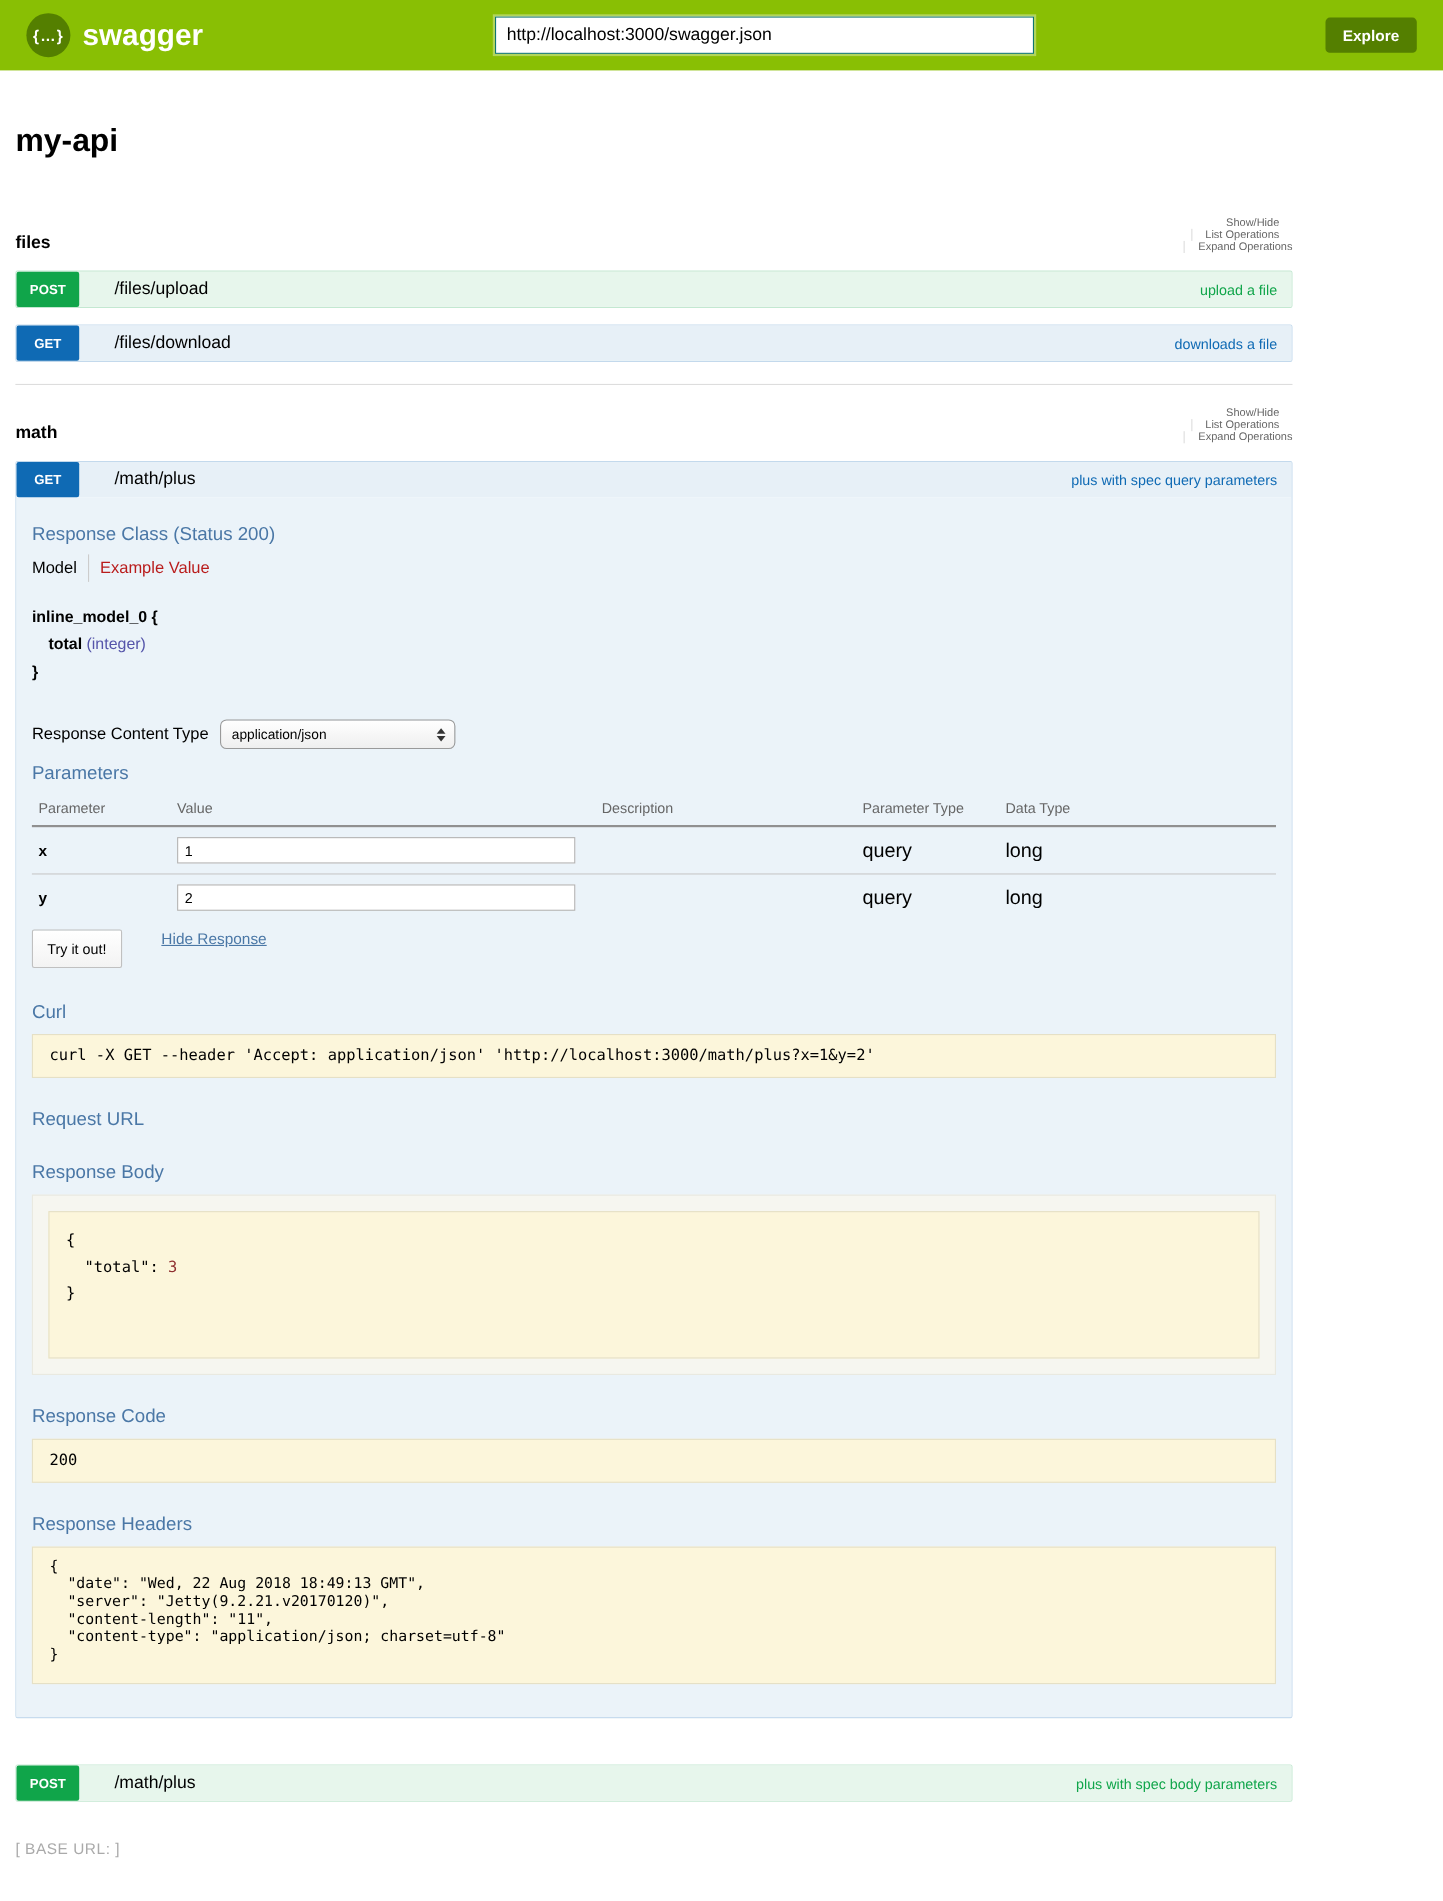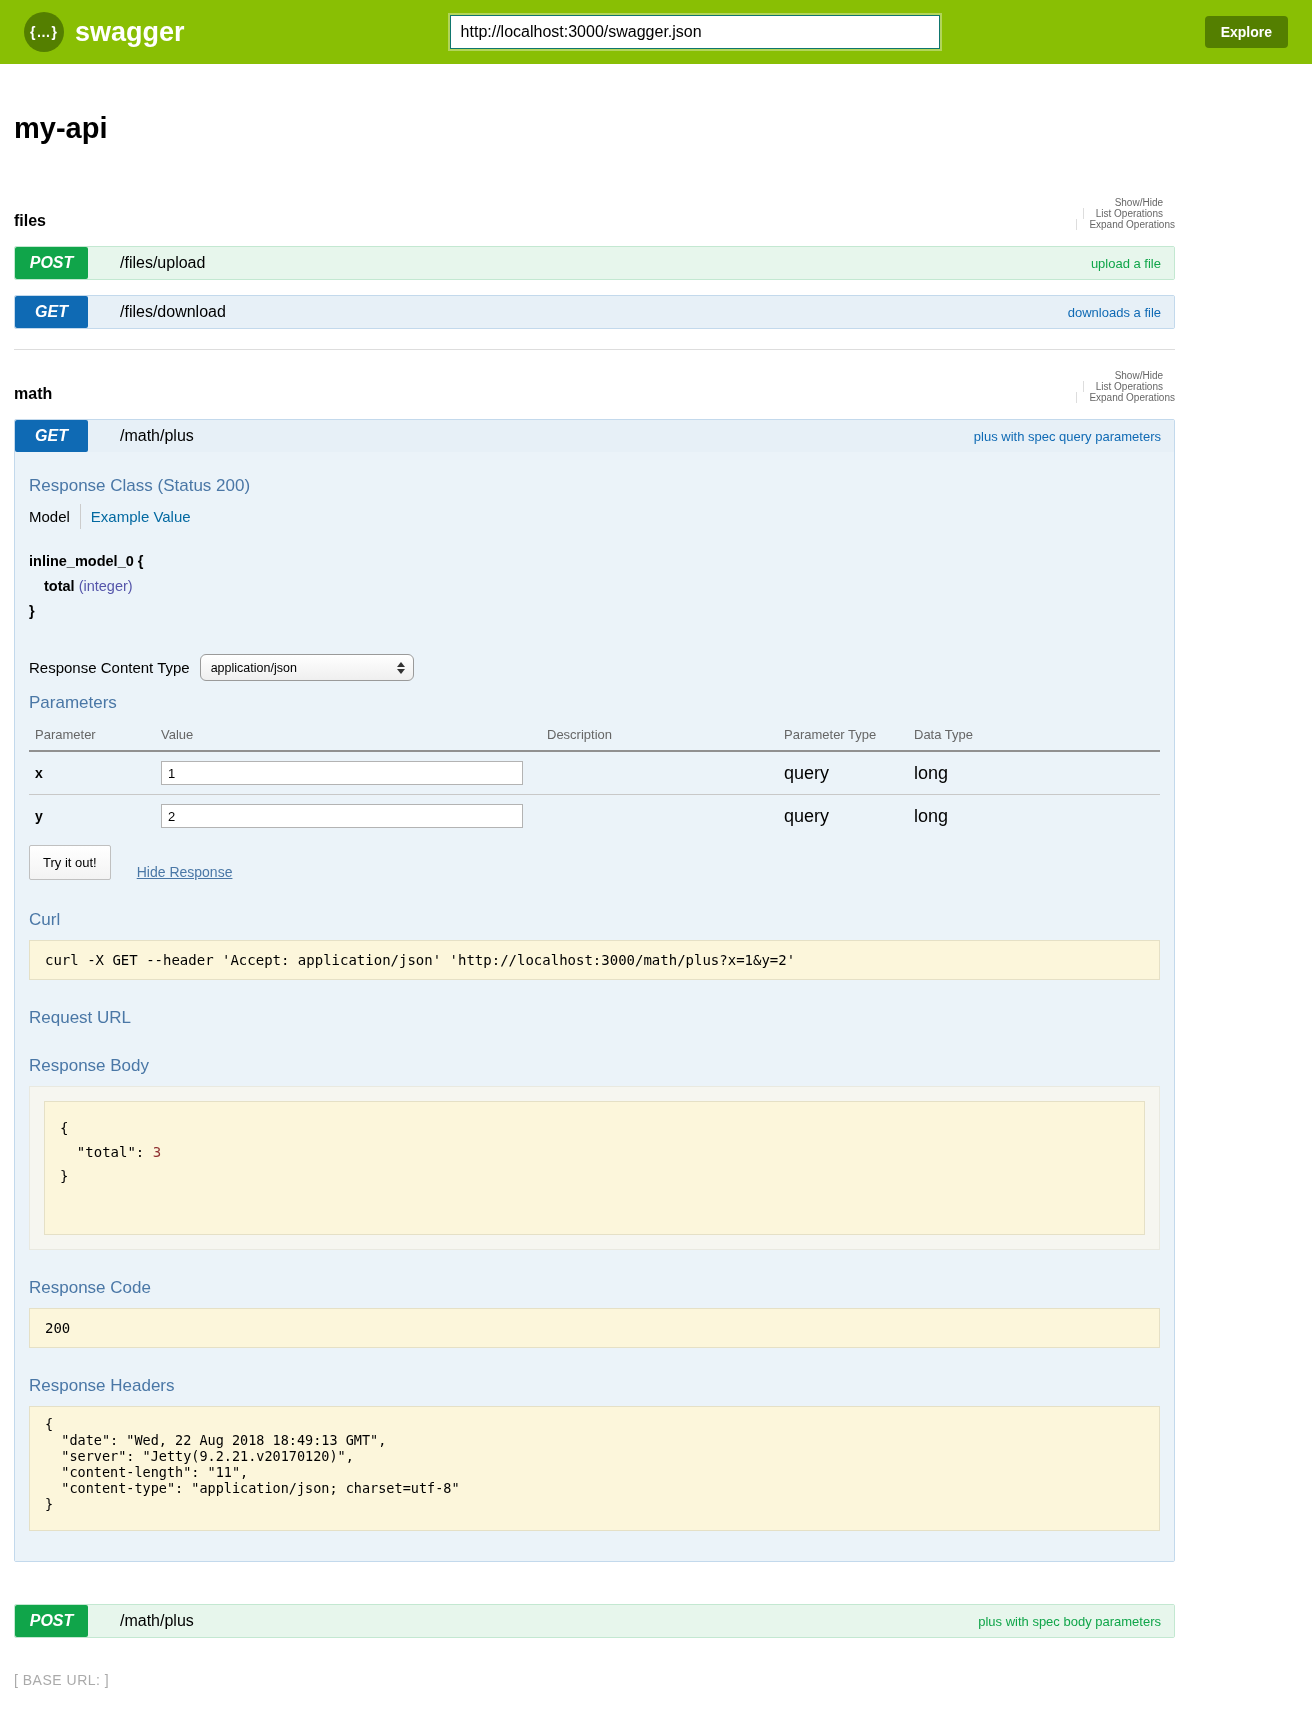--- a/index.html
+++ b/index.html
@@ -51,38 +51,38 @@
   .resource-links a:last-child { padding-right:0; }
 
   
   .op { border-radius:2px; margin-bottom:15px; border:1px solid; }
   .op.get  { border-color:#c3d9ec; }
   .op.post { border-color:#c3e8d1; }
   .op-heading { display:flex; align-items:stretch; height:32px; }
   .op.get  .op-heading { background:#e7f0f7; }
   .op.post .op-heading { background:#e7f6ec; }
   .badge {
-    width:73px; display:flex; align-items:center; justify-content:center;
-    color:#fff; font-weight:bold; font-size:16px; border-radius:2px;font-style:italic;
+    width:57px; display:flex; align-items:center; justify-content:center;
+    color:#fff; font-weight:bold; font-size:12px; border-radius:2px;
   }
   .badge.get  { background:#0f6ab4; }
   .badge.post { background:#10a54a; }
   .op-path { display:flex; align-items:center; margin-left:32px; font-size:16px; color:#000; text-decoration:none; }
   .op-summary { display:flex; align-items:center; margin-left:auto; margin-right:13px; font-size:13px; text-decoration:none; }
   .op.get  .op-summary { color:#0f6ab4; }
   .op.post .op-summary { color:#10a54a; }
 
   
   .op-content { background:#ebf3f9; padding:24px 14px 16px 14px; }
   .c-heading { color:#4a77a6; font-size:17px; font-weight:normal; margin:0 0 8px 0; }
   .spaced { margin-top:28px; }
 
   .sig-tabs { display:flex; align-items:center; font-size:15px; margin:4px 0 20px 0; }
   .sig-tabs .tab-model { color:#000; padding:4px 10px 4px 0; cursor:pointer; }
-  .sig-tabs .tab-example { color:#0369a1; padding:4px 0 4px 10px; border-left:1px solid #ccc; cursor:pointer; }
+  .sig-tabs .tab-example { color:#b91c1c; padding:4px 0 4px 10px; border-left:1px solid #ccc; cursor:pointer; }
 
   .model-sig { font-size:14.5px; line-height:25px; color:#000; }
   .model-sig .strong { font-weight:bold; }
   .model-sig .indent { padding-left:15px; }
   .prop-type { color:#5555aa; }
 
   .rct-row { display:flex; align-items:center; gap:10px; margin:30px 0 12px 0; font-size:15px; }
   .select {
     display:inline-flex; align-items:center; justify-content:space-between;
     width:214px; height:27px; padding:0 8px 0 10px;
@@ -102,21 +102,21 @@
   .phead > div { padding-left:0; }
   .prow { padding:9px 0 9px 6px; }
   .prow.ruled { border-bottom:1px solid #c8c8c8; }
   .pname { font-weight:bold; font-size:14px; }
   .pvalue input {
     width:362px; height:24px; border:1px solid #b3b3b3;
     font-size:13px; padding:2px 6px; font-family:"Liberation Sans", sans-serif;
   }
   .ptype, .pdtype { font-size:18px; }
 
-  .try-row { display:flex; align-items:flex-end; gap:26px; margin:8px 0 30px 0; }
+  .try-row { display:flex; align-items:flex-start; gap:36px; margin:8px 0 30px 0; }
   .try-btn {
     background:linear-gradient(#ffffff,#f3f3f3);
     border:1px solid #c0c0c0; border-radius:2px;
     font-size:13px; padding:9px 13px; cursor:pointer;
     font-family:"Liberation Sans", sans-serif;
   }
   .hide-resp { color:#4a77a6; font-size:14px; text-decoration:underline; cursor:pointer; }
 
   .code-box {
     background:#fcf6db; border:1px solid #e5e0c6;

